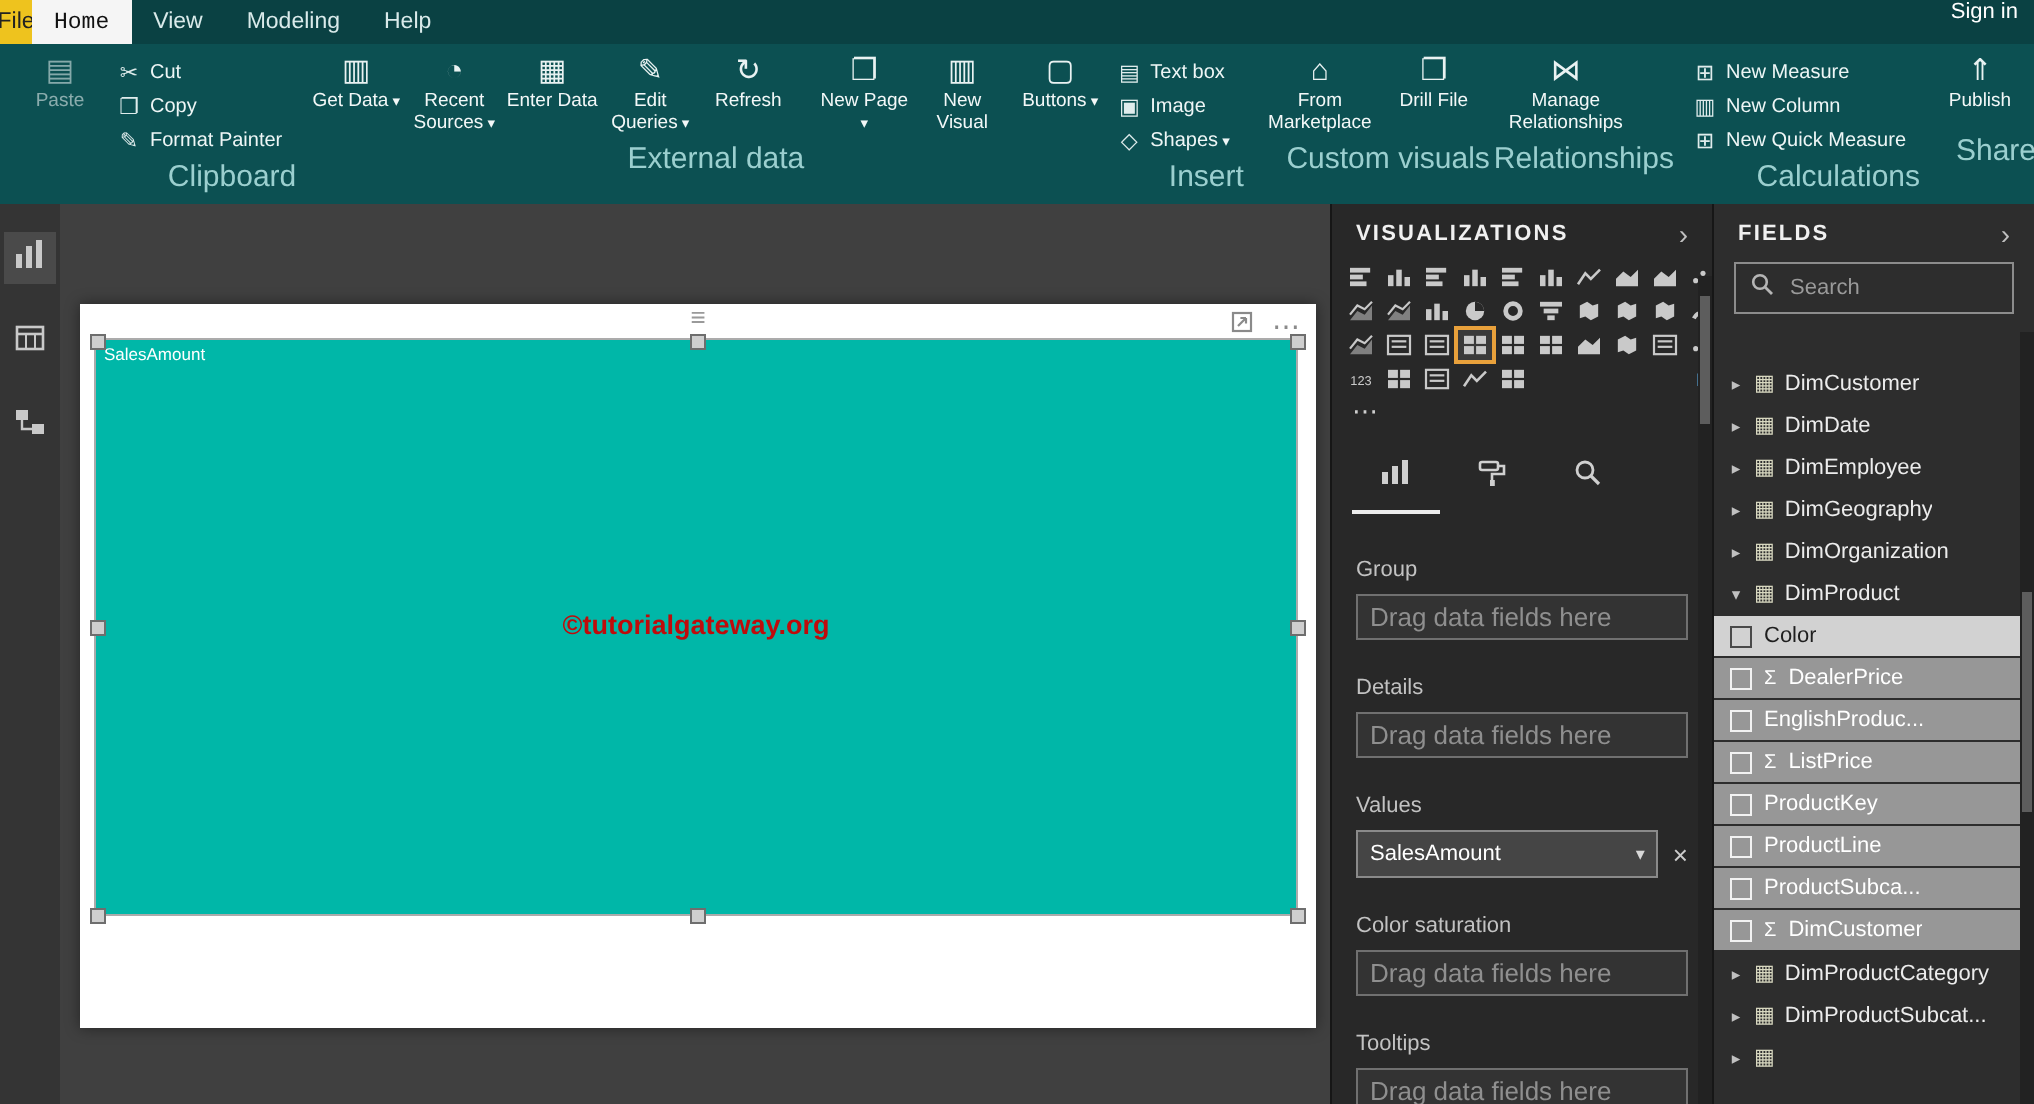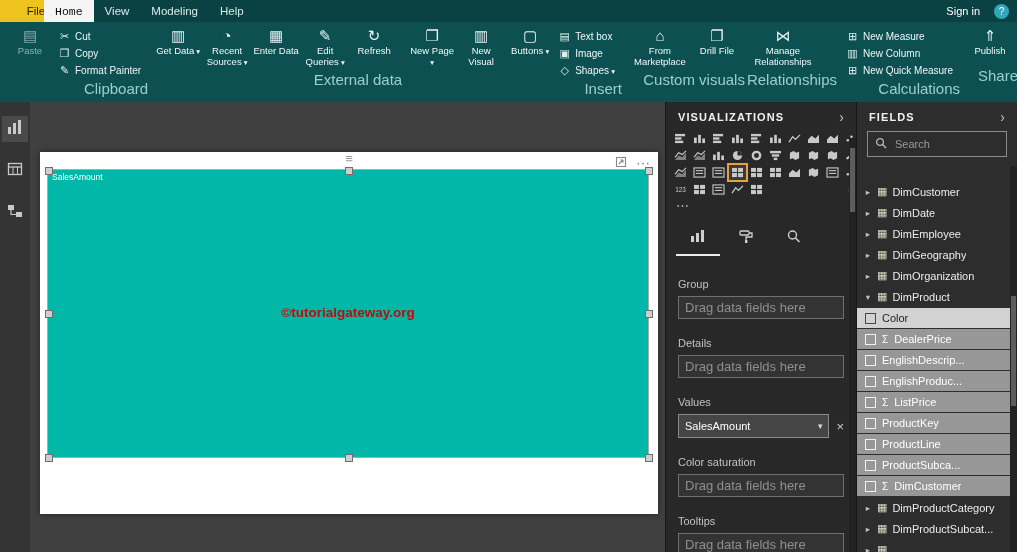--- a/index.html
+++ b/index.html
@@ -1,26 +1,26 @@
 <!DOCTYPE html>
 <html><head>
 <meta charset="utf-8">
 <style>
   html,body{margin:0;padding:0;}
   body{width:1017px;height:552px;overflow:hidden;font-family:"Liberation Sans",sans-serif;background:#404040;-webkit-font-smoothing:antialiased;}
   .app{width:1017px;height:552px;display:flex;flex-direction:column;}
 
   
   .titlebar{height:22px;background:#0a4143;display:flex;align-items:stretch;flex:none;}
-  .file-tab{width:16px;background:#eec31e;color:#222;font-size:11.5px;display:flex;align-items:center;justify-content:center;cursor:default;padding-left:28px;}
+  .file-tab{width:16px;background:#eec31e;color:#222;font-size:11.5px;display:flex;align-items:center;justify-content:center;cursor:default;}
   .tab{padding:0 11px;display:flex;align-items:center;color:#d9eaea;font-size:11.5px;cursor:default;}
   .tab.active{background:#f5f5f5;color:#111;font-family:Liberation Mono, monospace;}
   .ctx-tabs{display:flex;margin-left:16px;}
   .tab.ctx{background:rgba(255,255,255,0.08);margin-right:2px;margin-top:28px;}
-  .tb-right{margin-left:auto;display:flex;align-items:center;gap:14px;padding-right:8px;}
+  .tb-right{margin-left:auto;display:flex;align-items:center;gap:14px;padding-right:8px;flex-direction:column;}
   .signin{color:#fff;font-size:11px;}
   .help-circle{width:15px;height:15px;border-radius:50%;background:#31a8b8;color:#fff;font-size:10px;display:flex;align-items:center;justify-content:center;}
 
   
   .ribbon{height:78px;background:#0c5052;display:flex;align-items:stretch;padding:2px 2px 0;flex:none;}
   .rsep{width:1px;background:rgba(255,255,255,0.16);margin:5px 1px;}
   .rgroup{display:flex;flex-direction:column;}
   .rcontent{flex:1;display:flex;align-items:flex-start;padding:1px 4px;gap:1px;}
   .rgl{text-align:right;font-size:15px;color:#9bcfcf;padding:1px 0 18px;}
   .rbig{width:46px;display:flex;flex-direction:column;align-items:center;gap:1px;padding:2px 1px;color:#f3f8f8;}
@@ -649,24 +649,20 @@
             <span class="fcb"></span>
             <span class="flab">Color</span>
           </div>
           <div class="fchip">
             <span class="fcb"></span>
             <span class="fsig">Σ</span>
             <span class="flab">DealerPrice</span>
           </div>
           <div class="fchip">
             <span class="fcb"></span>
-            <span class="flab">EnglishDescrip...</span>
-          </div>
-          <div class="fchip">
-            <span class="fcb"></span>
             <span class="flab">EnglishProduc...</span>
           </div>
           <div class="fchip">
             <span class="fcb"></span>
             <span class="fsig">Σ</span>
             <span class="flab">ListPrice</span>
           </div>
           <div class="fchip">
             <span class="fcb"></span>
             <span class="flab">ProductKey</span>

